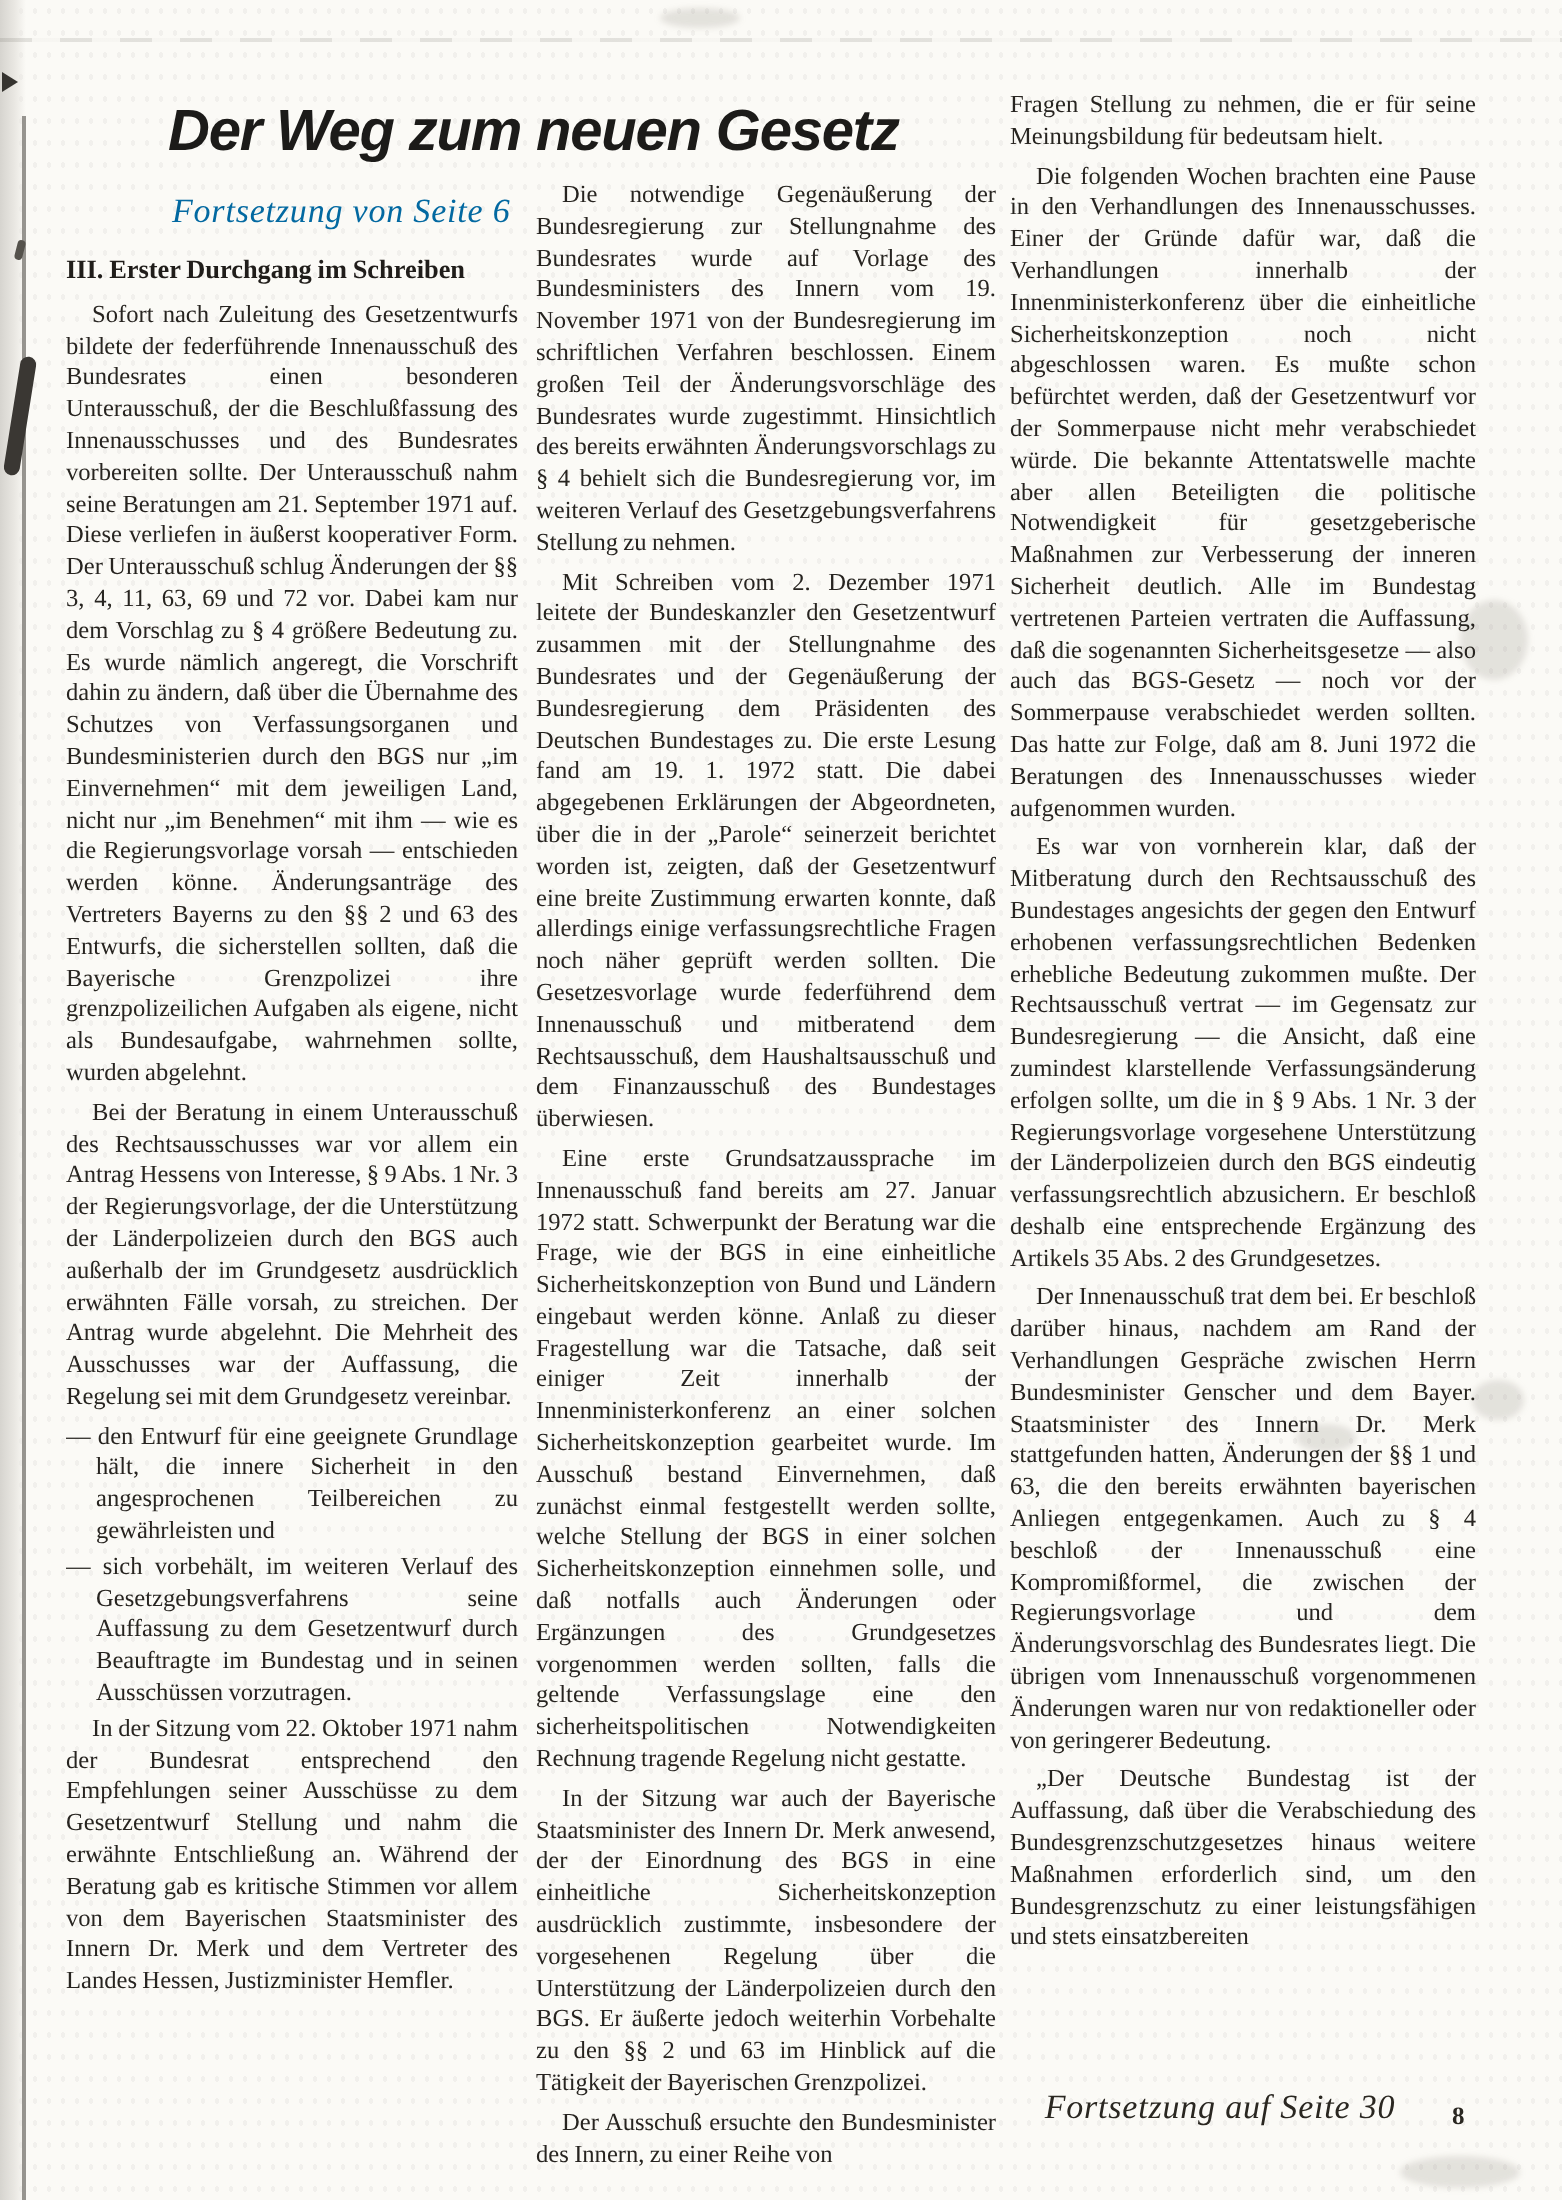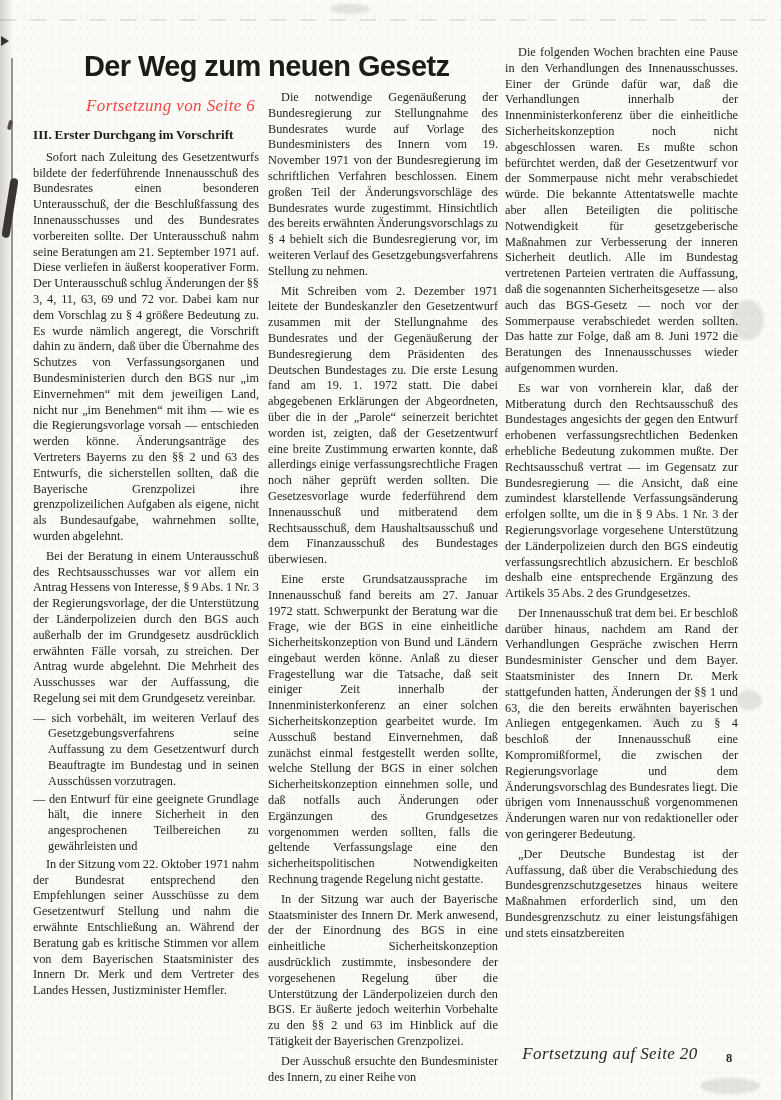--- a/index.html
+++ b/index.html
@@ -23,25 +23,25 @@
   .mark-arrow{position:absolute;left:1px;top:36px;width:0;height:0;
     border-top:5px solid transparent;border-bottom:5px solid transparent;border-left:8px solid #35332f;}
   .mark-blob{position:absolute;left:6px;top:178px;width:8px;height:60px;background:#3a3733;
     border-radius:5px;transform:rotate(9deg);}
   .mark-dot{position:absolute;left:8px;top:120px;width:4px;height:10px;background:#55524c;border-radius:2px;transform:rotate(14deg);}
   .speckle{position:absolute;border-radius:50%;background:rgba(120,115,105,.18);filter:blur(1.5px);}
   
   .title{
     position:absolute;left:84px;top:50px;width:440px;
     font-family:"Liberation Sans",sans-serif;font-weight:700;
-    font-size:29px;letter-spacing:-0.6px;color:#1c1b19;white-space:nowrap;
+    font-size:29px;letter-spacing:-0.6px;color:#1c1b19;white-space:nowrap;font-style:italic;
   }
   .subtitle{
     position:absolute;left:86px;top:96px;
-    font-style:italic;font-size:17px;color:#ef4444;letter-spacing:.4px;
+    font-style:italic;font-size:17px;color:#0369a1;letter-spacing:.4px;
   }
   
   .col{
     position:absolute;text-align:justify;color:#272420;
     font-size:12.3px;line-height:15.8px;word-spacing:-0.4px;
     overflow:hidden;hyphens:auto;-webkit-hyphens:auto;
   }
   #col1{left:33px;top:127px;width:226px;height:945px;}
   #col2{left:268px;top:90px;width:230px;height:1000px;}
   #col3{left:505px;top:45px;width:233px;height:995px;}
@@ -71,37 +71,38 @@
 <div class="speckle" style="left:730px;top:300px;width:34px;height:40px;"></div>
 <div class="speckle" style="left:648px;top:712px;width:30px;height:14px;"></div>
 <div class="speckle" style="left:736px;top:690px;width:26px;height:20px;"></div>
 <div class="speckle" style="left:700px;top:1078px;width:60px;height:16px;"></div>
 <div class="speckle" style="left:330px;top:4px;width:40px;height:10px;"></div>
 
 <div class="title">Der Weg zum neuen Gesetz</div>
 <div class="subtitle">Fortsetzung von Seite 6</div>
 
 <div class="col" id="col1">
-  <div class="col-heading first">III. Erster Durchgang im Vorschrift</div>
+  <div class="col-heading first">III. Erster Durchgang im Schreiben</div>
   <p class="body-p">Sofort nach Zuleitung des Gesetzentwurfs bildete der federführende Innenausschuß des Bundesrates einen besonderen Unterausschuß, der die Beschlußfassung des Innenausschusses und des Bundesrates vorbereiten sollte. Der Unterausschuß nahm seine Beratungen am 21. September 1971 auf. Diese verliefen in äußerst kooperativer Form. Der Unterausschuß schlug Änderungen der §§ 3, 4, 11, 63, 69 und 72 vor. Dabei kam nur dem Vorschlag zu § 4 größere Bedeutung zu. Es wurde nämlich angeregt, die Vorschrift dahin zu ändern, daß über die Übernahme des Schutzes von Verfassungsorganen und Bundesministerien durch den BGS nur „im Einvernehmen“ mit dem jeweiligen Land, nicht nur „im Benehmen“ mit ihm — wie es die Regierungsvorlage vorsah — entschieden werden könne. Änderungsanträge des Vertreters Bayerns zu den §§ 2 und 63 des Entwurfs, die sicherstellen sollten, daß die Bayerische Grenzpolizei ihre grenzpolizeilichen Aufgaben als eigene, nicht als Bundesaufgabe, wahrnehmen sollte, wurden abgelehnt.</p>
   <p class="body-p">Bei der Beratung in einem Unterausschuß des Rechtsausschusses war vor allem ein Antrag Hessens von Interesse, § 9 Abs. 1 Nr. 3 der Regierungsvorlage, der die Unterstützung der Länderpolizeien durch den BGS auch außerhalb der im Grundgesetz ausdrücklich erwähnten Fälle vorsah, zu streichen. Der Antrag wurde abgelehnt. Die Mehrheit des Ausschusses war der Auffassung, die Regelung sei mit dem Grundgesetz vereinbar.</p>
+  <p class="dash">— den Entwurf für eine geeignete Grundlage hält, die innere Sicherheit in den angesprochenen Teilbereichen zu gewährleisten und</p>
   <p class="dash">— sich vorbehält, im weiteren Verlauf des Gesetzgebungsverfahrens seine Auffassung zu dem Gesetzentwurf durch Beauftragte im Bundestag und in seinen Ausschüssen vorzutragen.</p>
-  <p class="dash">— den Entwurf für eine geeignete Grundlage hält, die innere Sicherheit in den angesprochenen Teilbereichen zu gewährleisten und</p>
   <p class="body-p">In der Sitzung vom 22. Oktober 1971 nahm der Bundesrat entsprechend den Empfehlungen seiner Ausschüsse zu dem Gesetzentwurf Stellung und nahm die erwähnte Entschließung an. Während der Beratung gab es kritische Stimmen vor allem von dem Bayerischen Staatsminister des Innern Dr. Merk und dem Vertreter des Landes Hessen, Justizminister Hemfler.</p>
 </div>
 
 <div class="col" id="col2">
   <p class="body-p">Die notwendige Gegenäußerung der Bundesregierung zur Stellungnahme des Bundesrates wurde auf Vorlage des Bundesministers des Innern vom 19. November 1971 von der Bundesregierung im schriftlichen Verfahren beschlossen. Einem großen Teil der Änderungsvorschläge des Bundesrates wurde zugestimmt. Hinsichtlich des bereits erwähnten Änderungsvorschlags zu § 4 behielt sich die Bundesregierung vor, im weiteren Verlauf des Gesetzgebungsverfahrens Stellung zu nehmen.</p>
   <p class="body-p">Mit Schreiben vom 2. Dezember 1971 leitete der Bundeskanzler den Gesetzentwurf zusammen mit der Stellungnahme des Bundesrates und der Gegenäußerung der Bundesregierung dem Präsidenten des Deutschen Bundestages zu. Die erste Lesung fand am 19. 1. 1972 statt. Die dabei abgegebenen Erklärungen der Abgeordneten, über die in der „Parole“ seinerzeit berichtet worden ist, zeigten, daß der Gesetzentwurf eine breite Zustimmung erwarten konnte, daß allerdings einige verfassungsrechtliche Fragen noch näher geprüft werden sollten. Die Gesetzesvorlage wurde federführend dem Innenausschuß und mitberatend dem Rechtsausschuß, dem Haushaltsausschuß und dem Finanzausschuß des Bundestages überwiesen.</p>
   <p class="body-p">Eine erste Grundsatzaussprache im Innenausschuß fand bereits am 27. Januar 1972 statt. Schwerpunkt der Beratung war die Frage, wie der BGS in eine einheitliche Sicherheitskonzeption von Bund und Ländern eingebaut werden könne. Anlaß zu dieser Fragestellung war die Tatsache, daß seit einiger Zeit innerhalb der Innenministerkonferenz an einer solchen Sicherheitskonzeption gearbeitet wurde. Im Ausschuß bestand Einvernehmen, daß zunächst einmal festgestellt werden sollte, welche Stellung der BGS in einer solchen Sicherheitskonzeption einnehmen solle, und daß notfalls auch Änderungen oder Ergänzungen des Grundgesetzes vorgenommen werden sollten, falls die geltende Verfassungslage eine den sicherheitspolitischen Notwendigkeiten Rechnung tragende Regelung nicht gestatte.</p>
   <p class="body-p">In der Sitzung war auch der Bayerische Staatsminister des Innern Dr. Merk anwesend, der der Einordnung des BGS in eine einheitliche Sicherheitskonzeption ausdrücklich zustimmte, insbesondere der vorgesehenen Regelung über die Unterstützung der Länderpolizeien durch den BGS. Er äußerte jedoch weiterhin Vorbehalte zu den §§ 2 und 63 im Hinblick auf die Tätigkeit der Bayerischen Grenzpolizei.</p>
   <p class="body-p">Der Ausschuß ersuchte den Bundesminister des Innern, zu einer Reihe von</p>
 </div>
 
 <div class="col" id="col3">
+  <p class="body-p" style="text-indent:0;">Fragen Stellung zu nehmen, die er für seine Meinungsbildung für bedeutsam hielt.</p>
   <p class="body-p">Die folgenden Wochen brachten eine Pause in den Verhandlungen des Innenausschusses. Einer der Gründe dafür war, daß die Verhandlungen innerhalb der Innenministerkonferenz über die einheitliche Sicherheitskonzeption noch nicht abgeschlossen waren. Es mußte schon befürchtet werden, daß der Gesetzentwurf vor der Sommerpause nicht mehr verabschiedet würde. Die bekannte Attentatswelle machte aber allen Beteiligten die politische Notwendigkeit für gesetzgeberische Maßnahmen zur Verbesserung der inneren Sicherheit deutlich. Alle im Bundestag vertretenen Parteien vertraten die Auffassung, daß die sogenannten Sicherheitsgesetze — also auch das BGS-Gesetz — noch vor der Sommerpause verabschiedet werden sollten. Das hatte zur Folge, daß am 8. Juni 1972 die Beratungen des Innenausschusses wieder aufgenommen wurden.</p>
   <p class="body-p">Es war von vornherein klar, daß der Mitberatung durch den Rechtsausschuß des Bundestages angesichts der gegen den Entwurf erhobenen verfassungsrechtlichen Bedenken erhebliche Bedeutung zukommen mußte. Der Rechtsausschuß vertrat — im Gegensatz zur Bundesregierung — die Ansicht, daß eine zumindest klarstellende Verfassungsänderung erfolgen sollte, um die in § 9 Abs. 1 Nr. 3 der Regierungsvorlage vorgesehene Unterstützung der Länderpolizeien durch den BGS eindeutig verfassungsrechtlich abzusichern. Er beschloß deshalb eine entsprechende Ergänzung des Artikels 35 Abs. 2 des Grundgesetzes.</p>
   <p class="body-p">Der Innenausschuß trat dem bei. Er beschloß darüber hinaus, nachdem am Rand der Verhandlungen Gespräche zwischen Herrn Bundesminister Genscher und dem Bayer. Staatsminister des Innern Dr. Merk stattgefunden hatten, Änderungen der §§ 1 und 63, die den bereits erwähnten bayerischen Anliegen entgegenkamen. Auch zu § 4 beschloß der Innenausschuß eine Kompromißformel, die zwischen der Regierungsvorlage und dem Änderungsvorschlag des Bundesrates liegt. Die übrigen vom Innenausschuß vorgenommenen Änderungen waren nur von redaktioneller oder von geringerer Bedeutung.</p>
   <p class="body-p">„Der Deutsche Bundestag ist der Auffassung, daß über die Verabschiedung des Bundesgrenzschutzgesetzes hinaus weitere Maßnahmen erforderlich sind, um den Bundesgrenzschutz zu einer leistungsfähigen und stets einsatzbereiten</p>
 </div>
 
-<div class="footer-cont">Fortsetzung auf Seite 20</div>
+<div class="footer-cont">Fortsetzung auf Seite 30</div>
 <div class="page-num">8</div>
 
 </body></html>

